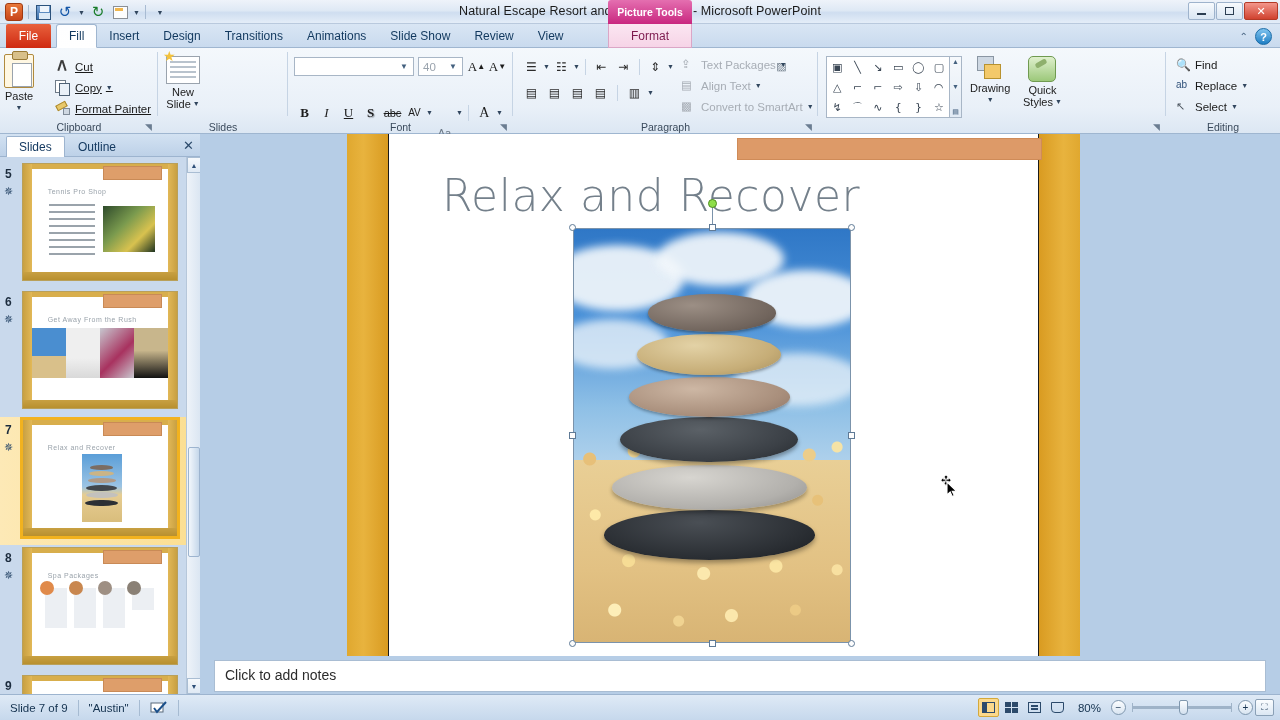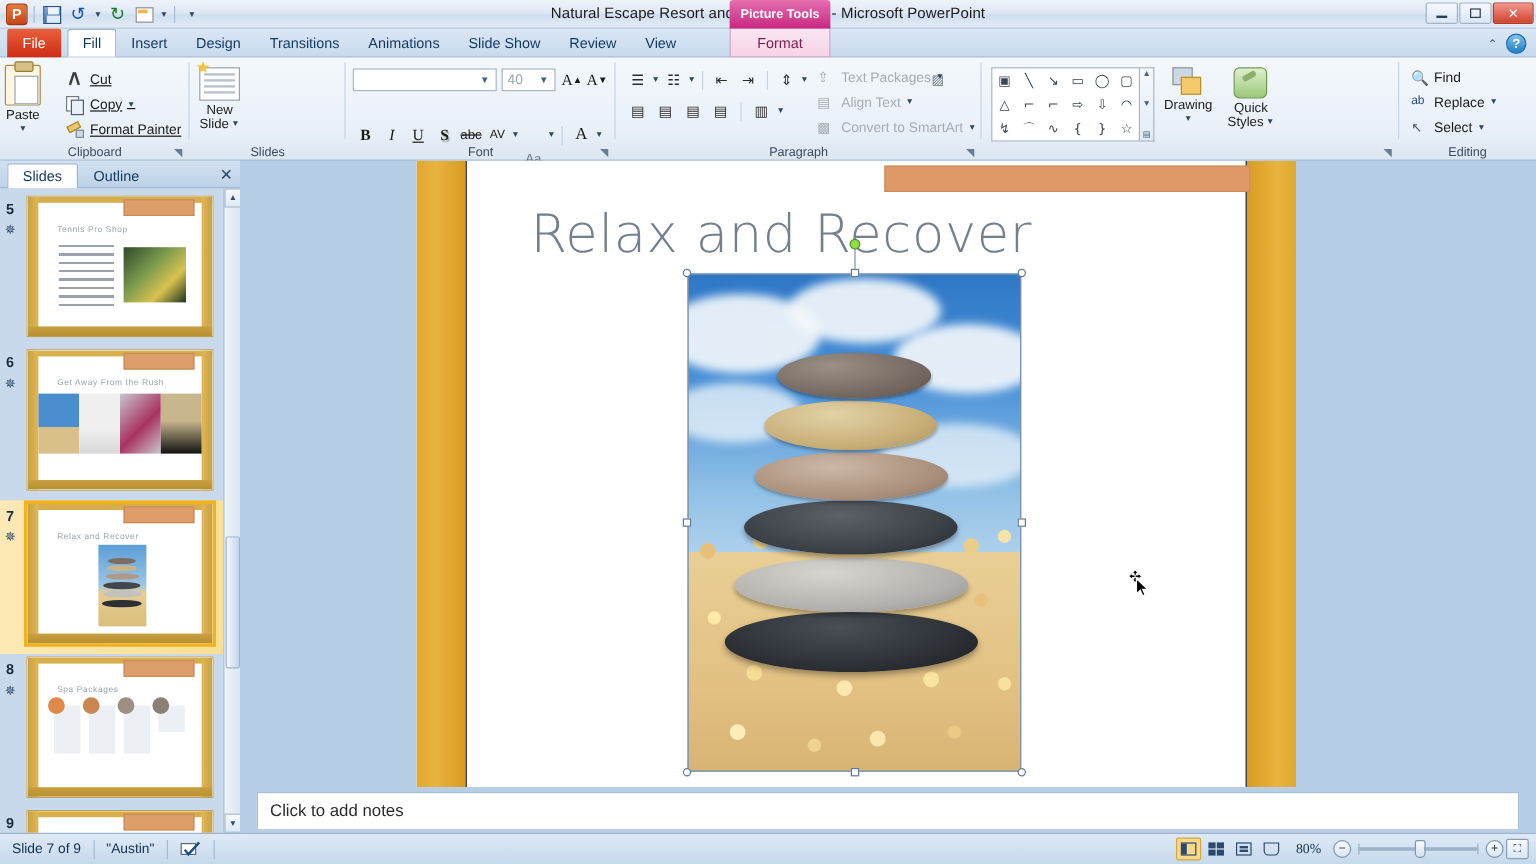--- a/index.html
+++ b/index.html
@@ -835,21 +835,21 @@
             <i></i>
             <i></i>
           </span>
         </div>
       <div class="vbtn">
           <i class="vb-read"></i>
         </div>
       <div class="vbtn">
           <i class="vb-show"></i>
         </div>
-      <div class="sb-item" style="padding:0 8px;font-family:Liberation Serif, serif;">80%</div>
+      <div class="sb-item" style="padding:0 8px;">80%</div>
       <div class="zbtn">−</div>
       <div class="zoom-slider">
         <div class="zs-track">
           <i class="zs-tick" style="left:0;"></i>
           <i class="zs-tick" style="left:50px;"></i>
           <i class="zs-tick" style="left:99px;"></i>
           <div class="zs-knob"></div>
         </div>
       </div>
       <div class="zbtn">+</div>

